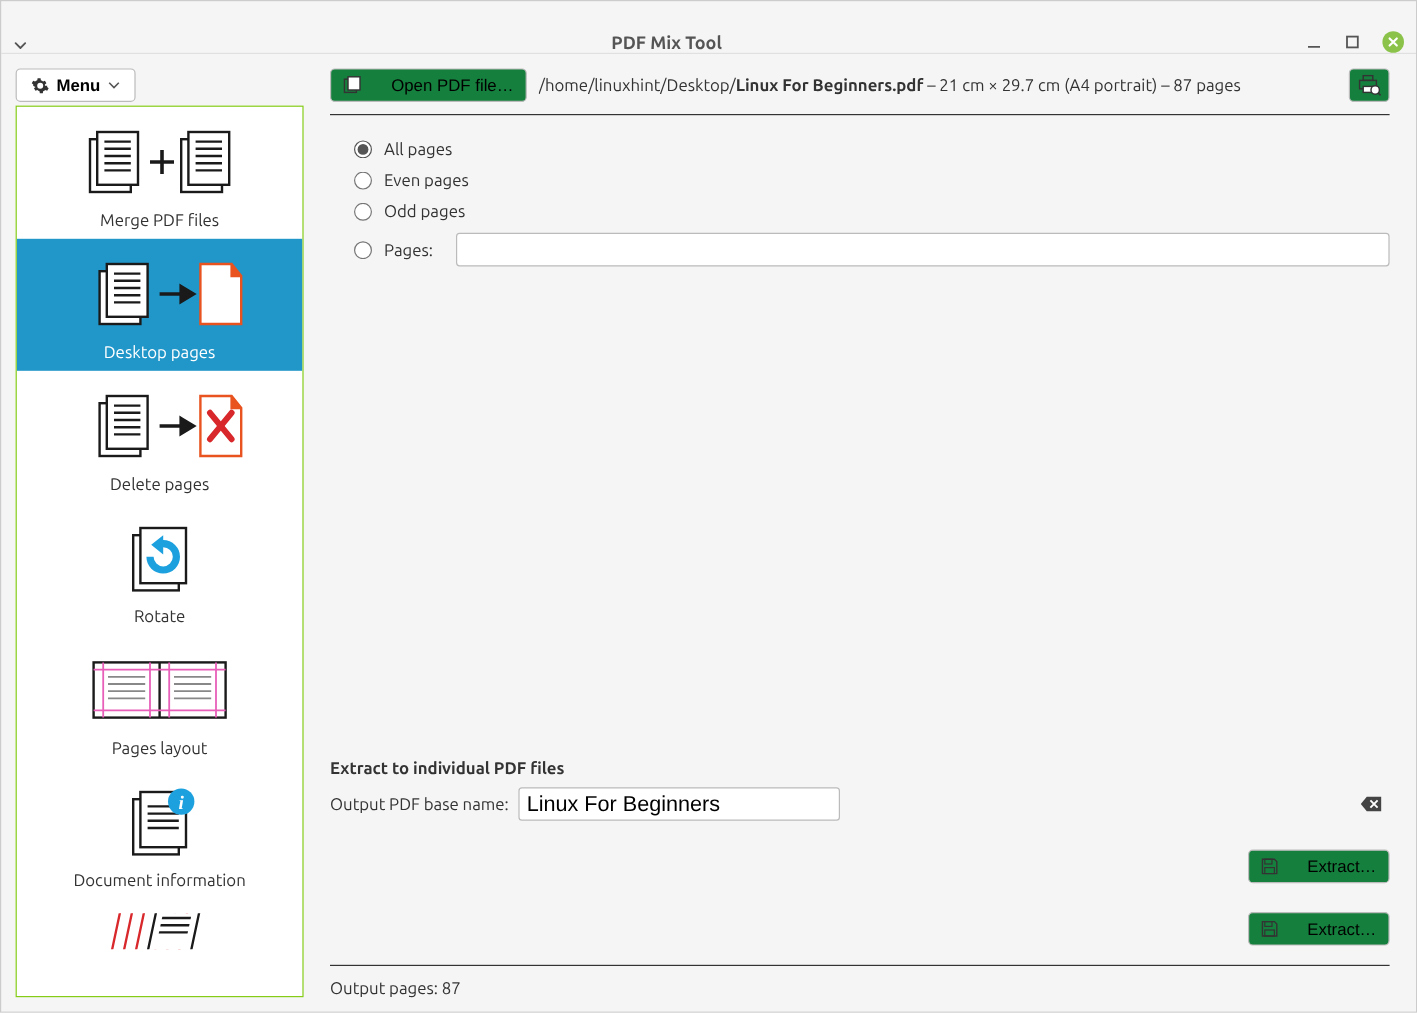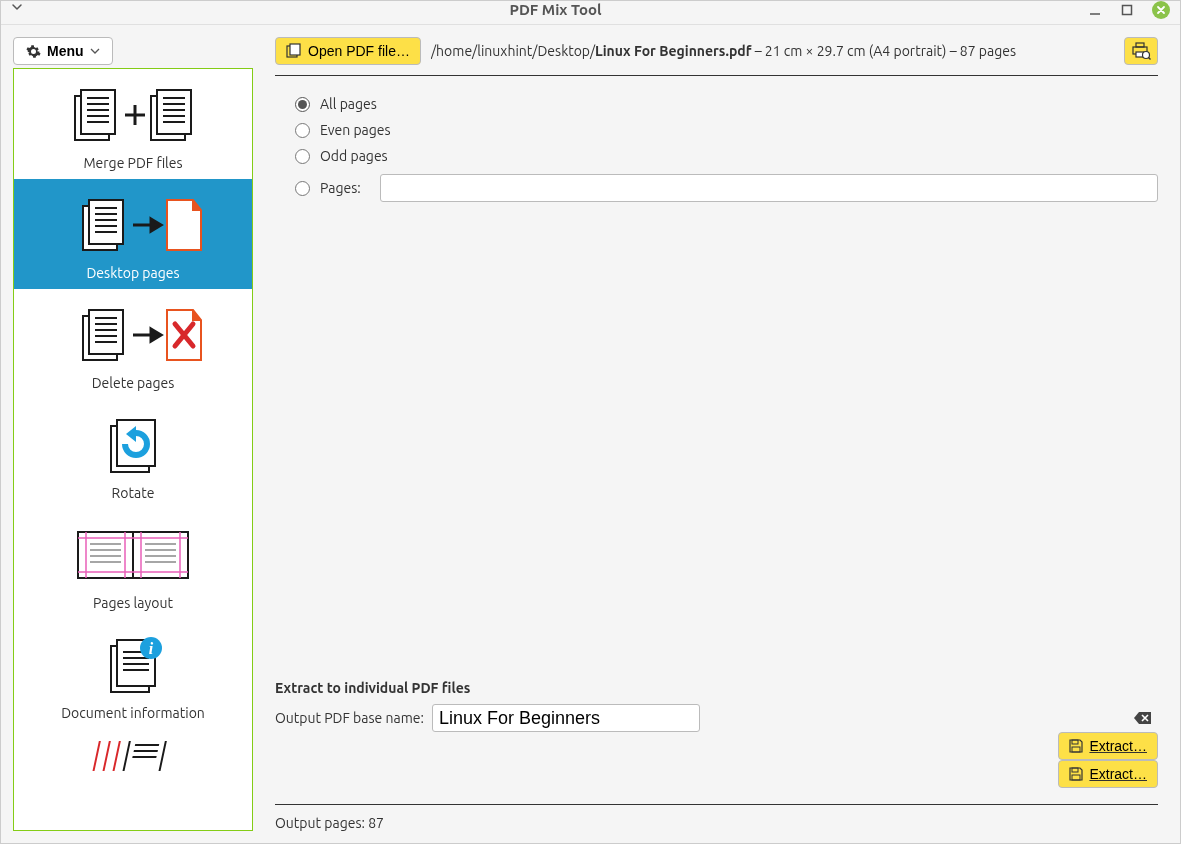--- a/index.html
+++ b/index.html
@@ -1,52 +1,52 @@
 <!DOCTYPE html>
 <html><head>
 <meta charset="utf-8">
 <style>
 * { box-sizing: border-box; margin: 0; padding: 0; }
 body { font-family: "Ubuntu", "Segoe UI", sans-serif; font-size: 14px; background: #f5f5f5; color: #333; }
 .window { width: 1181px; height: 844px; border: 1px solid #ccc; background: #f5f5f5; display: flex; flex-direction: column; }
-.titlebar { height: 24px; display: flex; align-items: flex-start; padding: 0 10px; border-bottom: 1px solid #e0e0e0; }
+.titlebar { height: 44px; display: flex; align-items: flex-end; padding: 0 10px; border-bottom: 1px solid #e0e0e0; }
 .titlebar-left { flex: 0 0 auto; display:flex; align-items:center; gap:6px;}
 .titlebar-center { flex: 1; text-align: center; font-weight: 600; color: #555; font-size: 15px; }
 .titlebar-right { flex: 0 0 auto; display: flex; align-items: center; gap: 18px; }
 .win-btn { width: 14px; height: 14px; display: inline-flex; align-items: center; justify-content: center; }
 .win-close { width: 18px; height: 18px; border-radius: 50%; background: #8bc34a; display:flex;align-items:center;justify-content:center; }
 .win-close svg { width:10px; height:10px; }
 .chevron { font-size: 12px; color:#555; }
 .body-area { flex: 1; display: flex; padding: 12px; gap: 12px; overflow: hidden; }
 .left-col { width: 240px; display: flex; flex-direction: column; gap: 3px; }
 .menu-btn { background: #fff; border: 1px solid #bbb; border-radius: 4px; padding: 5px 12px; font-size: 14px; display: inline-flex; align-items: center; gap: 6px; cursor: pointer; font-weight:600; width:fit-content;}
 .gear-icon svg { width: 15px; height: 15px; }
 .tool-list { flex:1; border: 1px solid #84cc16; background: #fff; overflow-y: scroll; }
 .tool-item { display:flex; flex-direction:column; align-items:center; padding: 12px 4px 8px 4px; cursor:pointer; border-bottom:0; }
 .tool-item.selected { background: #2196c9; color:#fff; }
 .tool-icon { height: 68px; display:flex; align-items:center; justify-content:center; margin-bottom:6px;}
 .tool-label { font-size: 14px; }
 .right-col { flex:1; display:flex; flex-direction:column; background:#f5f5f5; padding: 0 10px; }
 .topbar { display:flex; align-items:center; gap:10px; padding-bottom:10px; border-bottom: 1px solid #333; margin-bottom:20px; }
-.btn { background:#fde047; border:1px solid #bbb; border-radius:4px; padding:5px 10px; font-size:14px; display:inline-flex; align-items:center; gap:6px; cursor:pointer; }
+.btn { background:#15803d; border:1px solid #bbb; border-radius:4px; padding:5px 10px; font-size:14px; display:inline-flex; align-items:center; gap:24px; cursor:pointer; }
 .file-path { flex:1; font-size:14px; color:#333; white-space:nowrap; overflow:hidden; text-overflow:ellipsis; }
 .file-path b { font-weight:700; }
 .radio-group { display:flex; flex-direction:column; gap:10px; padding-left:20px; }
 .radio-row { display:flex; align-items:center; gap:10px; }
 .radio-row label { font-size:14px; }
 input[type=radio]{ width:15px; height:15px; accent-color:#555;}
 .pages-input { flex:1; height:28px; border:1px solid #bbb; border-radius:3px; padding:0 6px; font-size:14px; }
 .spacer { flex:1; }
 .section-heading { font-weight:700; margin-top:20px; margin-bottom:8px; }
 .output-row { display:flex; align-items:center; gap:8px; }
 .output-row label { font-size:14px; }
 .output-input { flex:1; height:28px; border:1px solid #bbb; border-radius:3px; padding:0 28px 0 6px; font-size:18px; }
 .input-wrap { flex:1; position:relative; }
 .clear-icon { position:absolute; right:6px; top:50%; transform:translateY(-50%); display:flex; }
-.extract-row { display:flex; justify-content:flex-end; margin-top:0;text-decoration:underline;}
+.extract-row { display:flex; justify-content:flex-end; margin-top:24px;}
 .bottom-line { border-top:1px solid #333; margin-top:16px; padding-top:10px; font-size:14px;}
 
 .tool-list::-webkit-scrollbar { width: 14px; }
 .tool-list::-webkit-scrollbar-track { background:#f0f0f0; border-left:1px solid #ddd;}
 .tool-list::-webkit-scrollbar-thumb { background:#c4c4c4; border-radius:3px; border:2px solid #f0f0f0;}
 .tool-list::-webkit-scrollbar-button { height:14px; background:#e8e8e8; border:1px solid #ddd;}
 svg { display:block; }
 </style>
 </head>
 <body>

